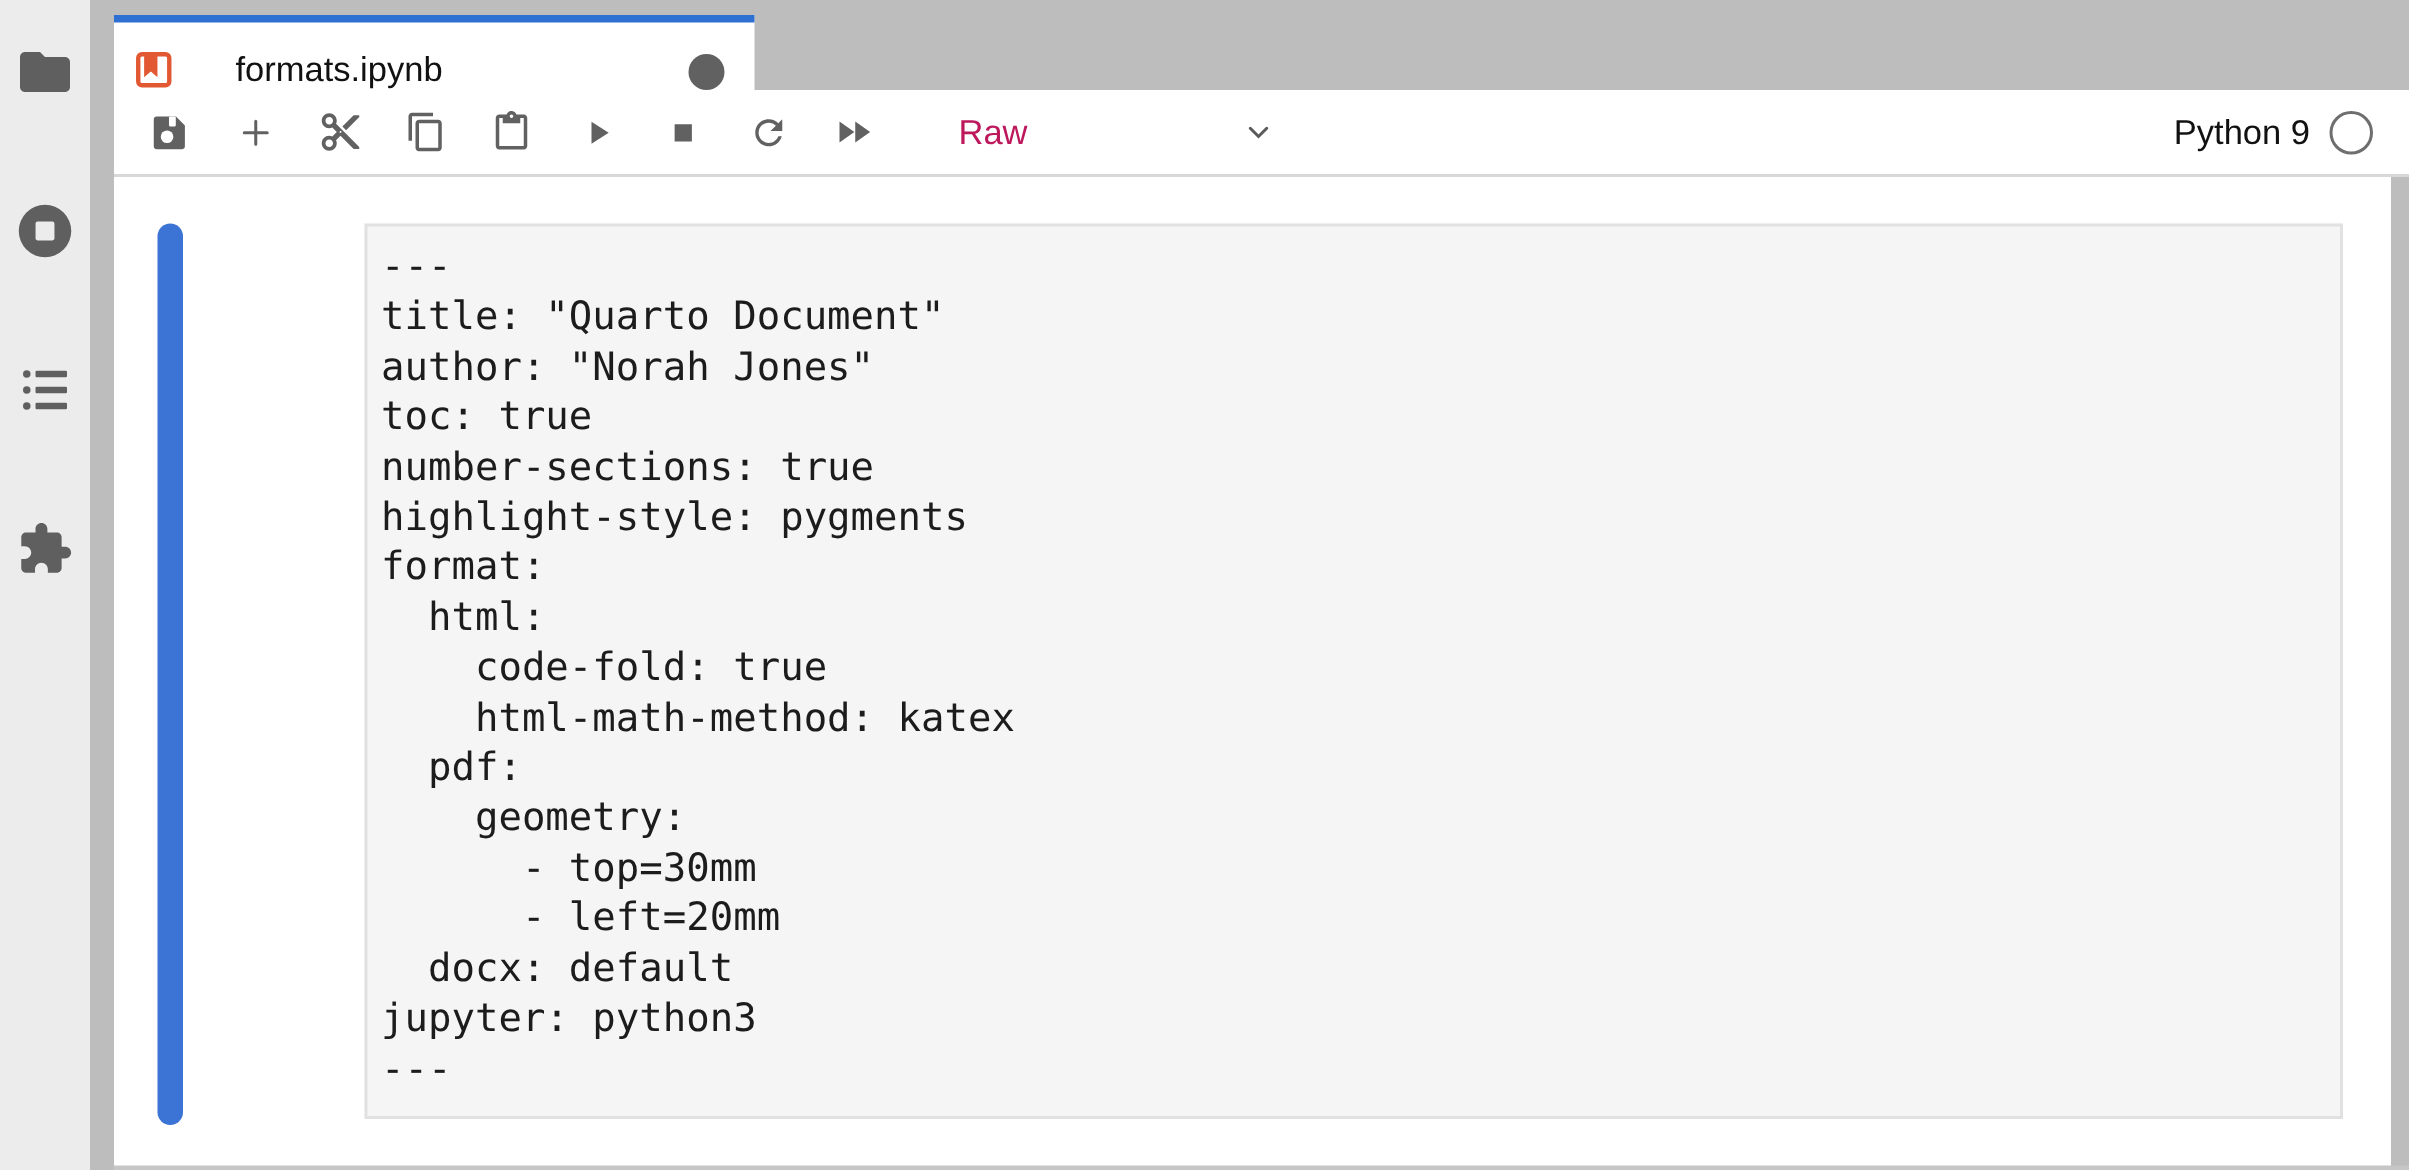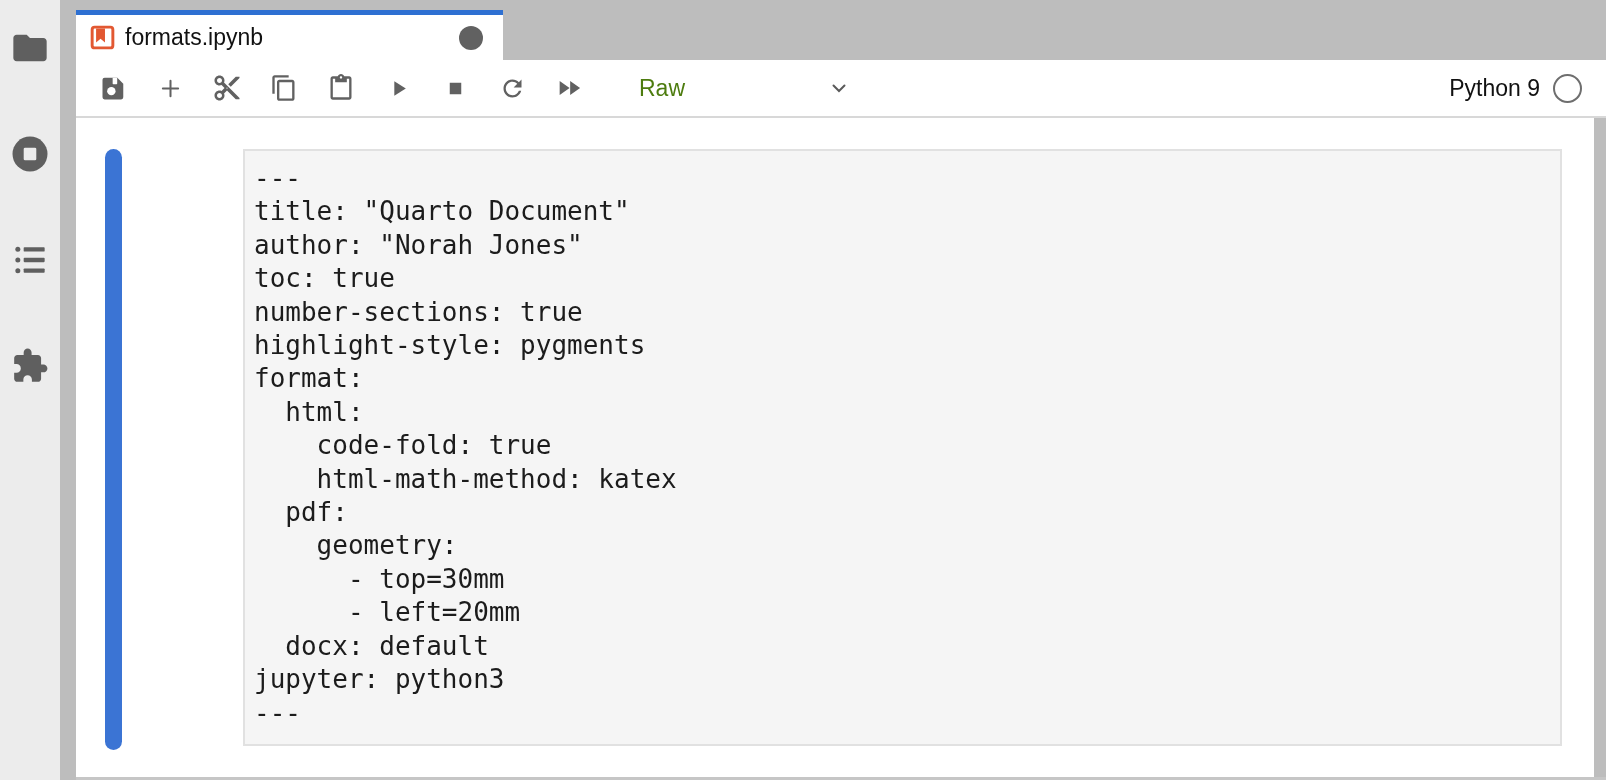--- a/index.html
+++ b/index.html
@@ -14,37 +14,37 @@
     box-sizing:border-box;
   }
   .ab-btn{width:40px;height:40px;display:flex;align-items:center;justify-content:center;
     background:none;border:none;padding:0;cursor:pointer;}
   #divider-strip{position:absolute;left:60px;top:0;width:16px;height:780px;background:#bdbdbd;}
   
   #top-band{position:absolute;left:76px;top:0;width:1530px;height:60px;background:#bdbdbd;}
   #tab{
     position:absolute;left:76px;top:10px;width:427px;height:50px;background:#fff;
     border-top:5px solid #2e70d2;box-sizing:border-box;
-    display:flex;align-items:center;padding:0 20px 0 13px;
+    display:flex;align-items:flex-end;padding:0 20px 0 13px;gap:32px;
   }
   .tab-title{margin-left:9px;font-size:23px;color:#111;flex:1;white-space:nowrap;}
   .dirty-dot{width:24px;height:24px;border-radius:50%;background:#616161;}
   
   #toolbar{
     position:absolute;left:76px;top:60px;width:1530px;height:58px;background:#fff;
     border-bottom:2px solid #d8d8d8;box-sizing:border-box;
     display:flex;align-items:center;padding:0 24px 0 22px;
   }
   .tb-btn{width:30px;height:30px;margin-right:27px;display:flex;align-items:center;
     justify-content:center;background:none;border:none;padding:0;cursor:pointer;flex:none;}
   .cell-type-select{
     margin-left:4px;width:212px;height:42px;display:flex;align-items:center;
     justify-content:space-between;padding:0 12px 0 24px;cursor:pointer;flex:none;
   }
-  .cell-type-label{font-size:23px;color:#4d7c0f;}
+  .cell-type-label{font-size:23px;color:#be185d;}
   .tb-spacer{flex:1;}
   .kernel-name{font-size:23px;color:#111;margin-right:13px;white-space:nowrap;}
   .kernel-status{width:25px;height:25px;border:2.5px solid #6e6e6e;border-radius:50%;flex:none;}
   
   #content{position:absolute;left:76px;top:118px;width:1518px;height:662px;background:#fff;}
   #collapser{
     position:absolute;left:29px;top:31px;width:17px;height:601px;border-radius:9px;
     background:#3b74d4;cursor:pointer;
   }
   #cell-editor{

